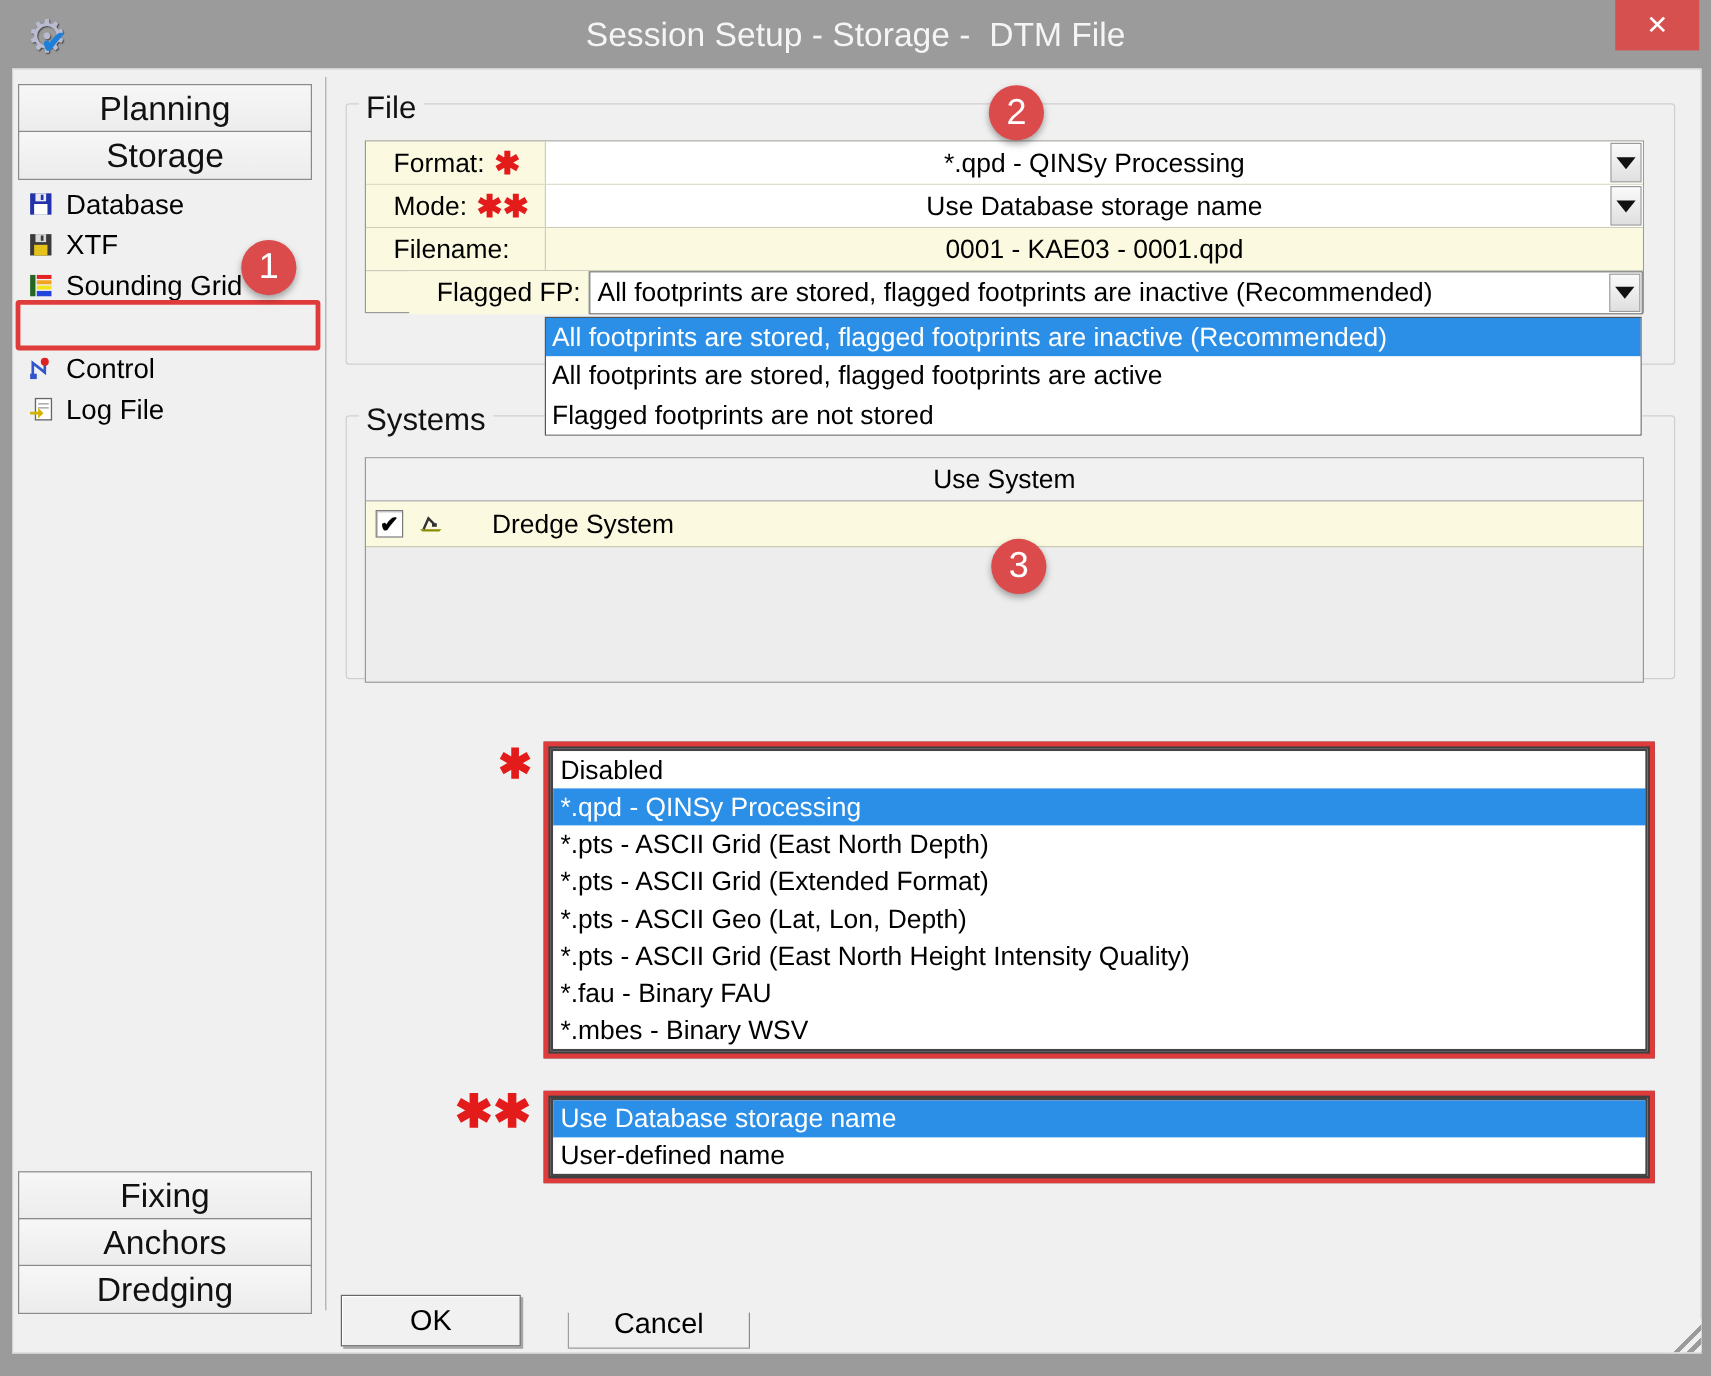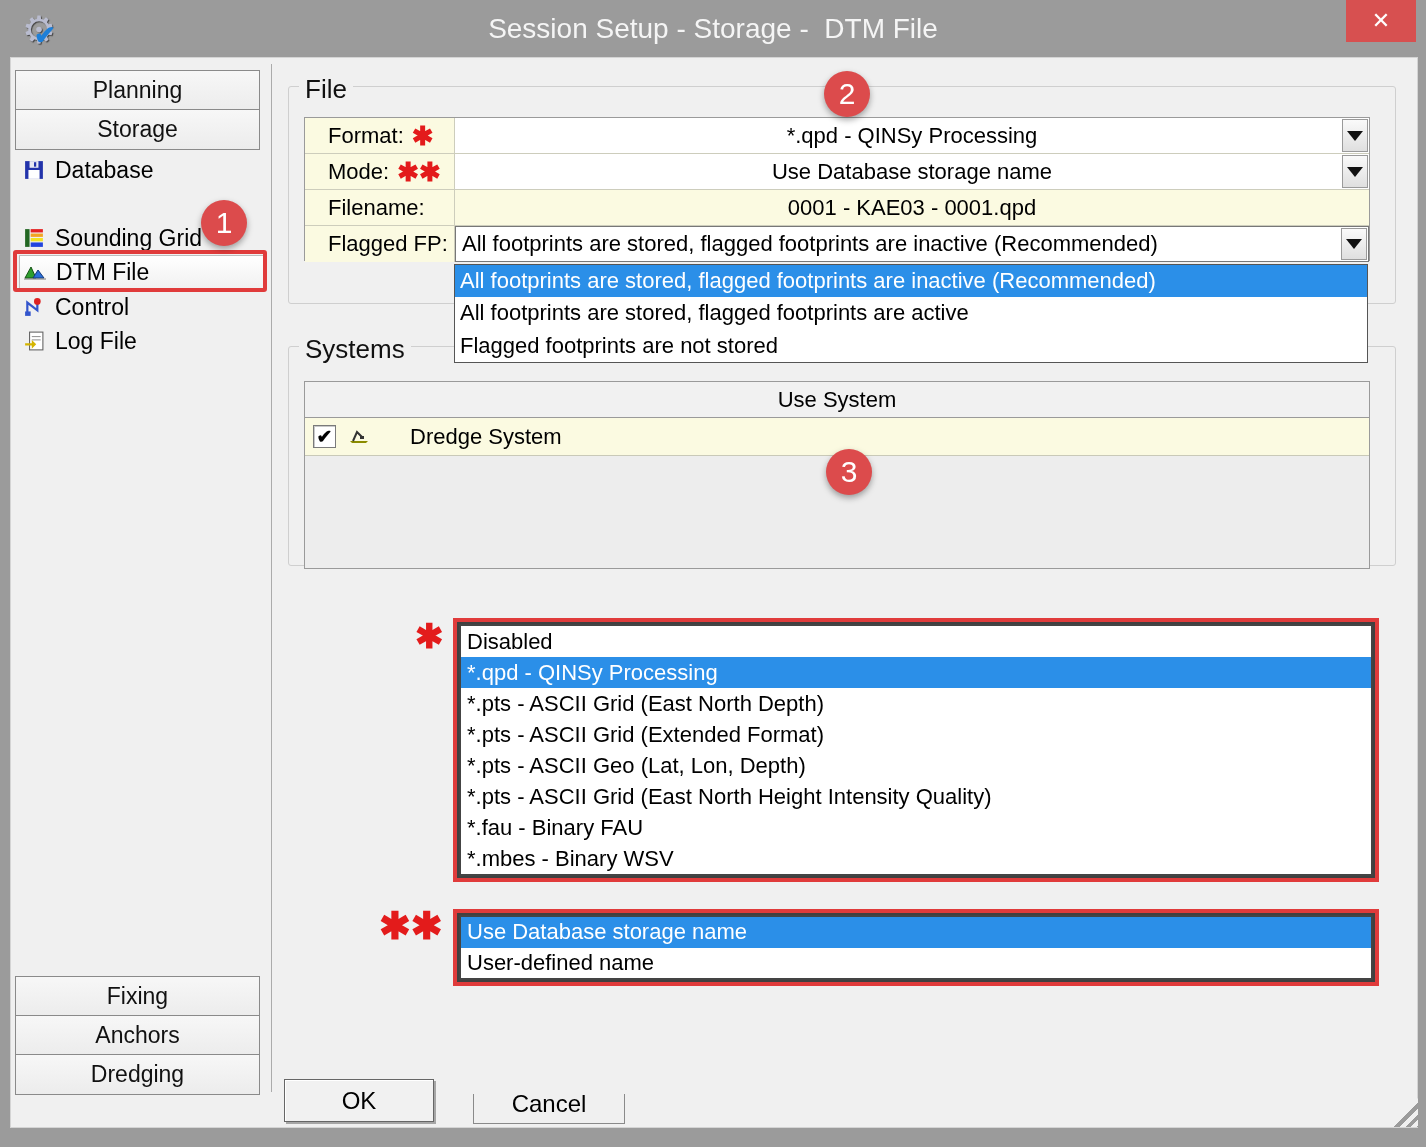--- a/index.html
+++ b/index.html
@@ -14,39 +14,39 @@
   .gear-check { position:absolute; left:12px; top:12px; font-size:26px; font-weight:bold; color:#1E7FD8; }
   .win-title { position:absolute; left:0; right:0; top:13px; text-align:center; color:#F5F5F5; font-size:28px; white-space:pre; }
   .close-btn { position:absolute; left:1346px; top:0; width:70px; height:42px; background:#D75050; color:#FFFFFF;
                font-size:22px; display:flex; align-items:center; justify-content:center; cursor:default; }
 
   
   .content { position:absolute; left:10px; top:57px; width:1408px; height:1071px; background:#F0F0F0; border:1px solid #D4D4D4; }
 
   
   .side-btn { position:absolute; left:4px; width:245px; height:41px; background:linear-gradient(#F7F7F7,#ECECEC);
-              border:1px solid #8A8A8A; display:flex; align-items:center; justify-content:center; font-size:23px; color:#111; }
+              border:1px solid #8A8A8A; display:flex; align-items:center; justify-content:center; font-size:28px; color:#111; }
   .nav-item { position:absolute; left:8px; width:246px; height:34px; display:flex; align-items:center; gap:10px; font-size:23px; color:#000; padding-left:4px; }
   .nav-item .icon { width:22px; height:22px; display:flex; align-items:center; justify-content:center; flex:0 0 22px; }
   .nav-item.selected { background:linear-gradient(#FFFFFF,#F1F1F1); border:1px solid #BDBDBD; }
   .dtm-highlight { position:absolute; left:2px; top:192px; width:254px; height:42px; border:4px solid #E03B3B; border-radius:3px; }
   .v-divider { position:absolute; left:260px; top:6px; width:1px; height:1028px; background:#ABABAB; }
 
   
   .ann-circle { position:absolute; width:46px; height:46px; border-radius:50%; background:#DC4B4C; color:#FFF;
                 font-size:30px; display:flex; align-items:center; justify-content:center; box-shadow:0 3px 6px rgba(0,0,0,0.35); z-index:40; }
 
   
   .groupbox { position:absolute; border:1px solid #CFCFCF; border-radius:3px; }
   .legend { position:absolute; top:-13px; left:10px; background:#F0F0F0; padding:0 6px; font-size:26px; color:#111; }
 
   
   .field-table { position:absolute; left:15px; top:30px; width:1066px; height:144px; border:1px solid #9A9A9A; background:#FBFAE1; }
   .f-row { position:relative; height:36px; display:flex; border-bottom:1px solid #CDCDBC; }
-  .f-row:last-child { border-bottom:none; }
+  .f-row:last-child { border-bottom:none;margin-left:36px; }
   .f-label { width:150px; background:#FBFAE1; border-right:1px solid #CDCDBC; display:flex; align-items:center; padding-left:23px;
              font-size:22px; color:#000; gap:8px; }
   .ast { color:#E31B1B; font-size:26px; font-weight:bold; line-height:1; }
   .f-value { flex:1; position:relative; display:flex; align-items:center; font-size:22px; color:#000; }
   .combo { background:#FFFFFF; }
   .combo.center { justify-content:center; }
   .combo.left { padding-left:6px; border:1px solid #777777; }
   .readonly { background:#FBFAE1; justify-content:center; }
   .dd-btn { position:absolute; right:1px; top:1px; bottom:1px; width:26px; background:linear-gradient(#FAFAFA,#DFDFDF);
             border:1px solid #9A9A9A; display:flex; align-items:center; justify-content:center; }
@@ -109,44 +109,45 @@
         <svg width="20" height="20" viewBox="0 0 18 18">
             <rect x="1" y="1" width="16" height="16" fill="#2233AA"></rect>
             <rect x="5" y="1" width="8" height="6" fill="#E8E8F2"></rect>
             <rect x="9" y="2" width="2" height="4" fill="#2233AA"></rect>
             <rect x="4" y="9" width="10" height="8" fill="#FFFFFF"></rect>
           </svg>
       </span>
       <span>Database</span>
     </div>
 
+    <div class="nav-item" style="top:129px">
+      <span class="icon">
+        <svg width="20" height="20" viewBox="0 0 18 18">
+            <rect x="1" y="1" width="16" height="16" fill="#3A3A3A"></rect>
+            <rect x="5" y="1" width="8" height="6" fill="#D8D8D8"></rect>
+            <rect x="9" y="2" width="2" height="4" fill="#3A3A3A"></rect>
+            <rect x="4" y="9" width="10" height="8" fill="#E4C21A"></rect>
+          </svg>
+      </span>
+      <span>XTF</span>
+    </div>
 
     <div class="nav-item" style="top:163px">
       <span class="icon">
         <svg width="20" height="20" viewBox="0 0 18 18">
             <rect x="1" y="1" width="4" height="16" fill="#226622"></rect>
             <rect x="6" y="1" width="11" height="3" fill="#E42222"></rect>
             <rect x="6" y="5" width="11" height="3" fill="#F2A422"></rect>
             <rect x="6" y="9" width="11" height="3" fill="#F2E422"></rect>
             <rect x="6" y="13" width="11" height="4" fill="#2244DD"></rect>
           </svg>
       </span>
       <span>Sounding Grid</span>
     </div>
 
-    <div class="nav-item selected" style="top:197px">
-      <span class="icon">
-        <svg width="22" height="18" viewBox="0 0 22 18">
-            <polygon points="1,15 7,4 12,15" fill="#2E9E2E" stroke="#145214" stroke-width="1"></polygon>
-            <polygon points="9,15 14,7 20,15" fill="#2A6ED8" stroke="#123A7A" stroke-width="1"></polygon>
-            <line x1="0" y1="16" x2="22" y2="16" stroke="#777" stroke-width="1"></line>
-          </svg>
-      </span>
-      <span>DTM File</span>
-    </div>
     <div class="dtm-highlight"></div>
 
     <div class="nav-item" style="top:232px">
       <span class="icon">
         <svg width="20" height="20" viewBox="0 0 18 18">
             <polyline points="3,15 3,5 12,12 12,3" fill="none" stroke="#3355CC" stroke-width="2"></polyline>
             <circle cx="12" cy="4" r="3" fill="#DD2222"></circle>
             <rect x="1" y="13" width="5" height="4" fill="#3355CC"></rect>
           </svg>
       </span>

